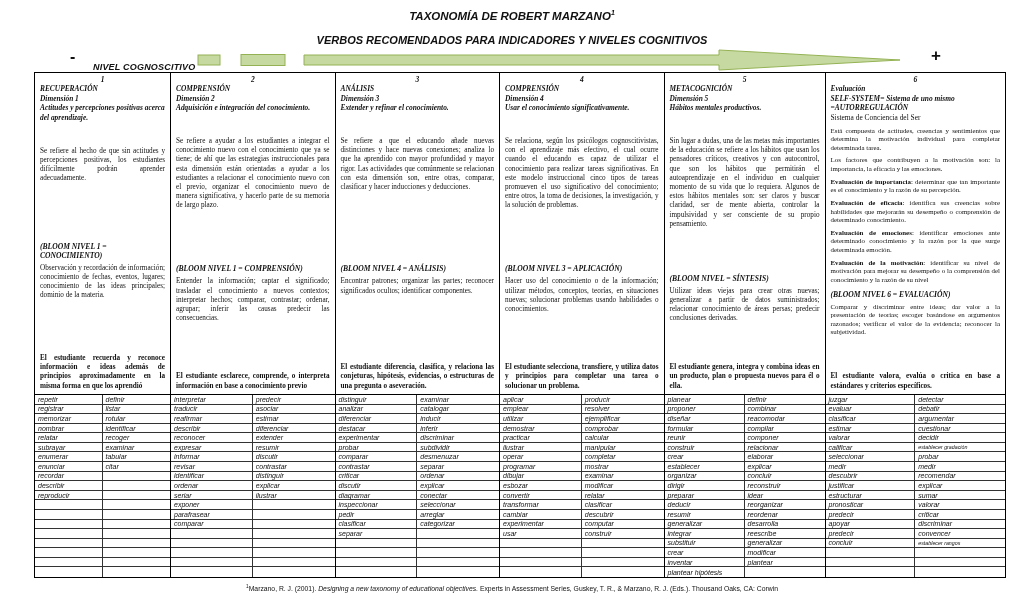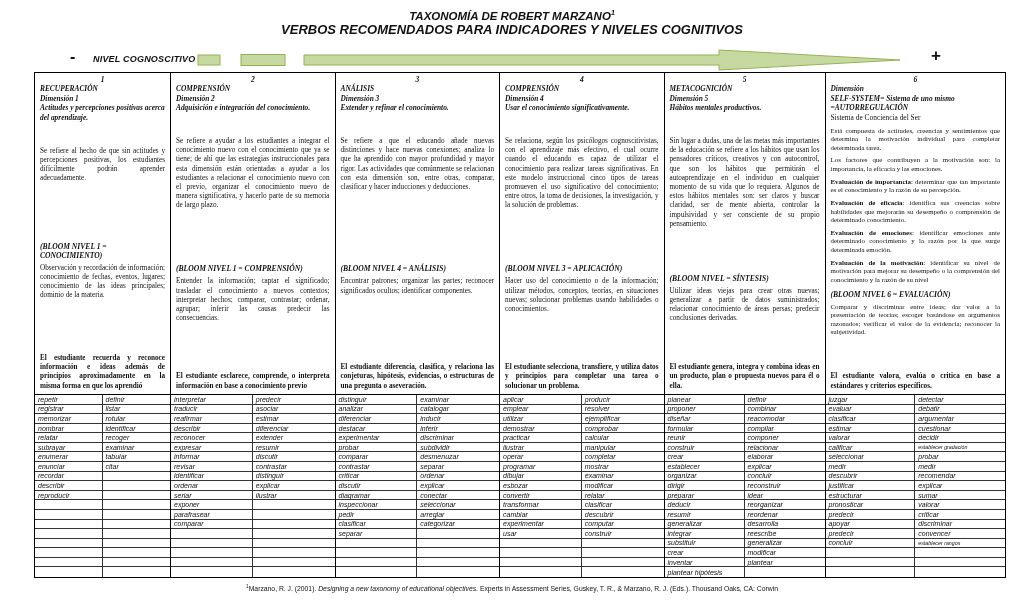--- a/index.html
+++ b/index.html
@@ -5,25 +5,25 @@
   * { box-sizing: border-box; }
   html,body { margin:0; padding:0; }
   body {
     width:1024px; height:612px; position:relative; background:#fff; color:#111;
     font-family:"Liberation Serif", serif; overflow:hidden;
   }
   .title-wrap { position:absolute; top:9px; left:0; width:100%; text-align:center;
     font-family:"Liberation Sans", sans-serif; font-style:italic; font-weight:bold; }
   .title-1 { font-size:11.5px; }
   .title-1 sup { font-size:7px; }
-  .title-2 { font-size:13px; margin-top:0; }
+  .title-2 { font-size:11px; margin-top:12px; }
 
   .scale { position:absolute; top:46px; left:0; width:1024px; height:28px; }
   .minus { position:absolute; left:70px; top:2px; font:bold 16px "Liberation Sans", sans-serif; }
-  .scale-label { position:absolute; left:93px; top:8px; font:italic bold 9px "Liberation Sans", sans-serif; letter-spacing:.2px; }
+  .scale-label { position:absolute; left:93px; top:16px; font:italic bold 9px "Liberation Sans", sans-serif; letter-spacing:.2px; }
   .arrow-svg { position:absolute; left:193px; top:0; }
   .arrow-svg rect, .arrow-svg polygon { fill:#c6d9a0; stroke:#94b254; stroke-width:1; }
   .plus { position:absolute; left:931px; top:0px; font:bold 17px "Liberation Sans", sans-serif; }
 
   .ttable { position:absolute; left:34px; top:72px; width:972px; height:506px;
     border:1.5px solid #000; display:flex; background:#fff; }
   .col { border-right:1px solid #000; display:flex; flex-direction:column; min-width:0; }
   .col:last-child { border-right:none; }
   .col:nth-child(1){ width:136px; }
   .col:nth-child(2){ width:164.5px; }
@@ -343,21 +343,21 @@
         <div class="vcell">modificar</div>
         <div class="vcell">inventar</div>
         <div class="vcell">plantear</div>
         <div class="vcell">plantear hipótesis</div>
         <div class="vcell"></div>
       </div>
     </div>
     <div class="col">
       <div class="col-top dense">
         <div class="col-num">6</div>
-        <div class="hline">Dimensión</div>
+        <div class="hline">Evaluación</div>
         <div class="hline">SELF-SYSTEM= Sistema de uno mismo</div>
         <div class="hline">=AUTORREGULACIÓN</div>
         <div class="hline plain">Sistema de Conciencia del Ser</div>
         <p class="cpara">Está compuesta de actitudes, creencias y sentimientos que determina la motivación individual para completar determinada tarea.</p>
         <p class="cpara">Los factores que contribuyen a la motivación son: la importancia, la eficacia y las emociones.</p>
         <p class="cpara"><b>Evaluación de importancia</b>: determinar que tan importante es el conocimiento y la razón de su percepción.</p>
         <p class="cpara"><b>Evaluación de eficacia</b>: identifica sus creencias sobre habilidades que mejorarán su desempeño o comprensión de determinado conocimiento.</p>
         <p class="cpara"><b>Evaluación de emociones</b>: identificar emociones ante determinado conocimiento y la razón por la que surge determinada emoción.</p>
         <p class="cpara"><b>Evaluación de la motivación</b>: identificar su nivel de motivación para mejorar su desempeño o la comprensión del conocimiento y la razón de su nivel</p>
         <div class="bloom">(BLOOM NIVEL 6 = EVALUACIÓN)</div>

